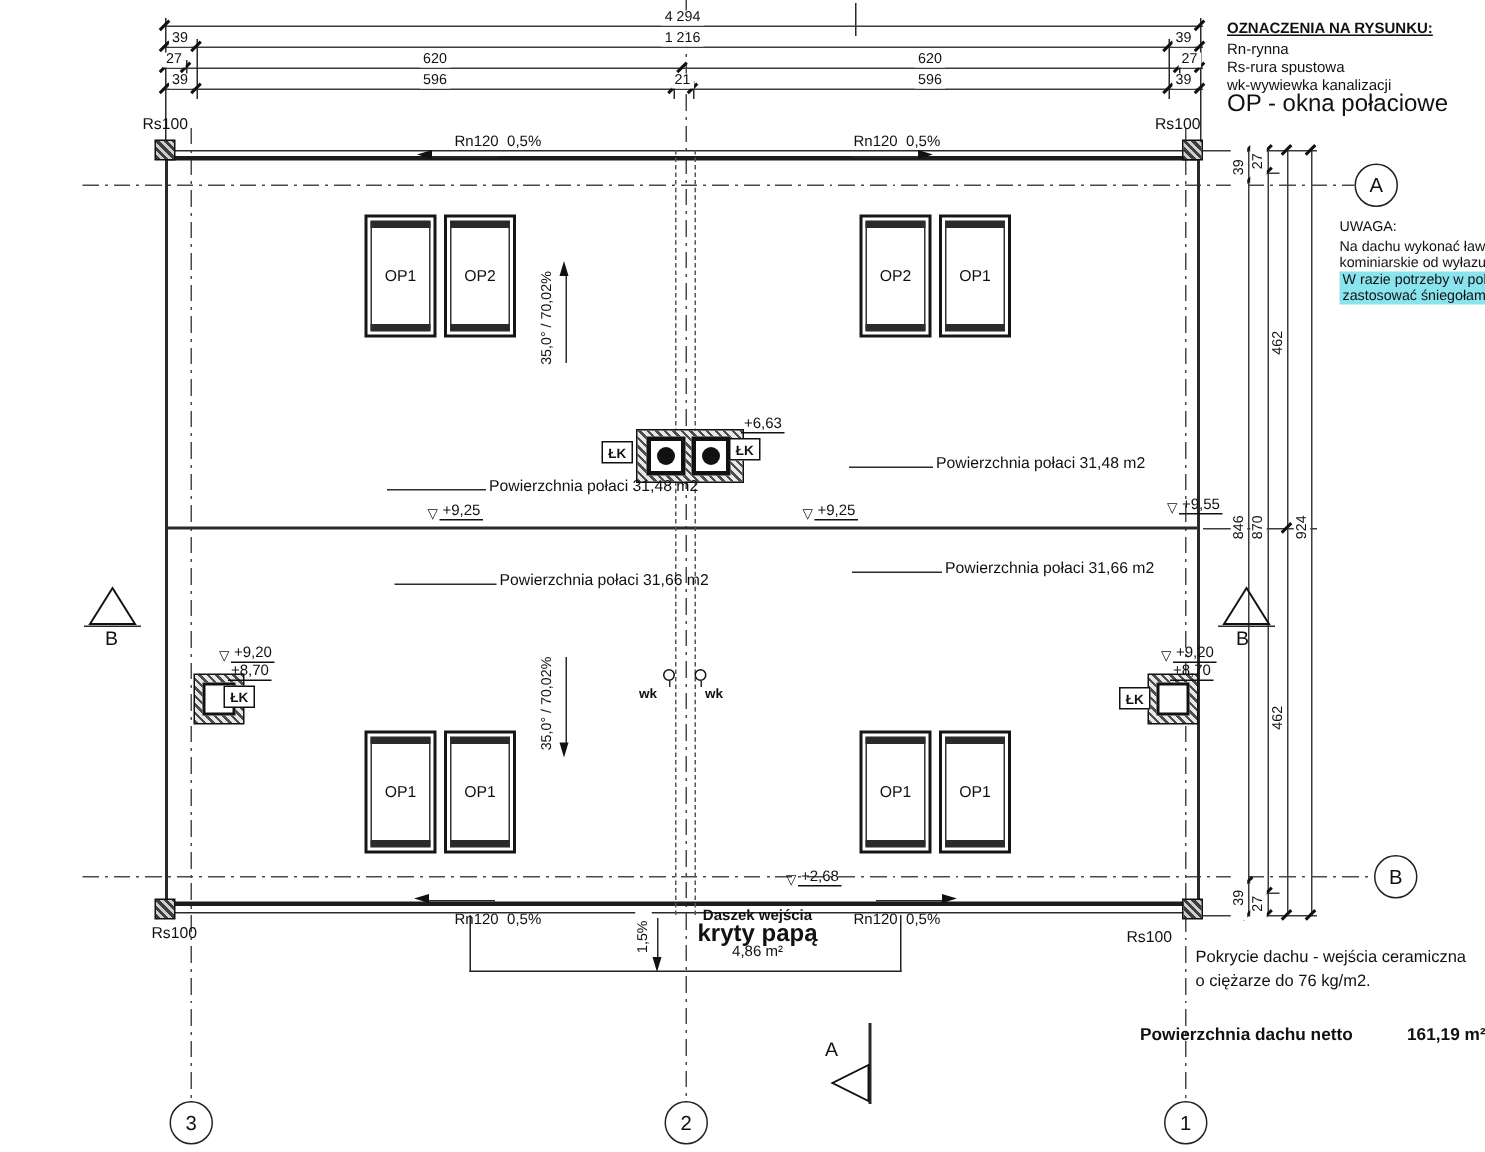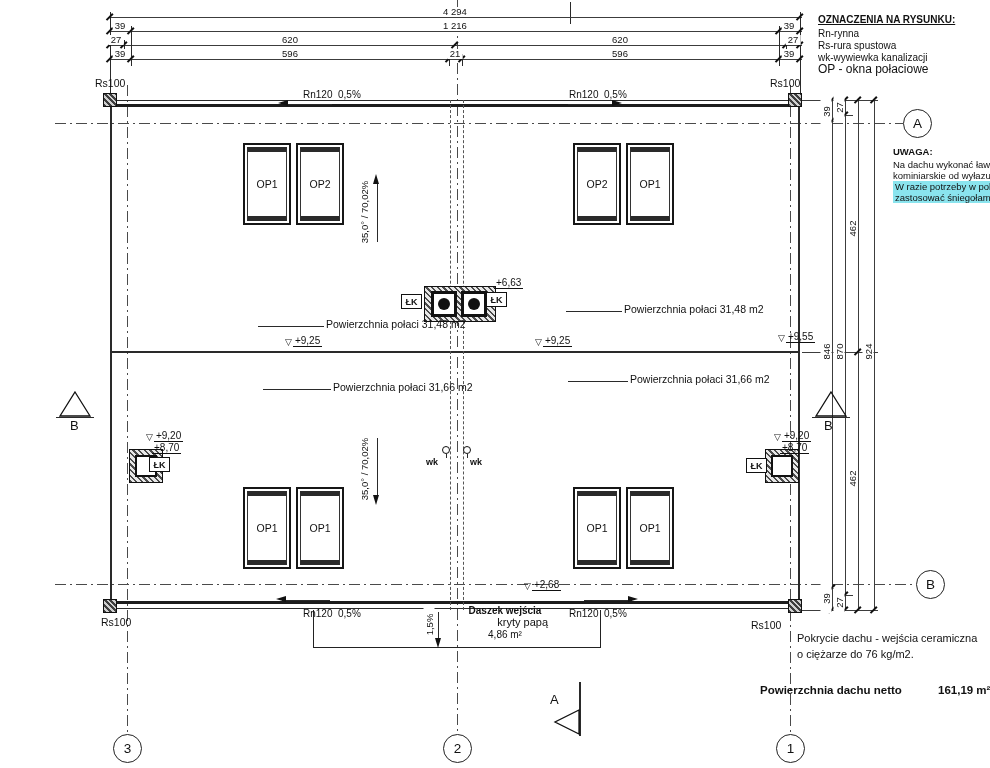--- a/index.html
+++ b/index.html
@@ -142,21 +142,21 @@
   <div class="h" style="left:110px;top:351px;width:690px;height:1.5px"></div>
   <div class="dash-v" style="left:450px;top:100px;height:510px"></div>
   <div class="dash-v" style="left:463px;top:100px;height:510px"></div>
   <div class="cnr" style="left:103px;top:93px"></div>
   <div class="cnr" style="left:788px;top:93px"></div>
   <div class="cnr" style="left:103px;top:599px"></div>
   <div class="cnr" style="left:788px;top:599px"></div>
 
   <div style="position:absolute;left:313px;top:610px;width:288px;height:38px;border:1.5px solid #222;border-top:none"></div>
   <div class="lbl" style="left:462px;top:605px;width:86px;text-align:center;font-weight:bold;font-size:10px">Daszek wejścia</div>
-  <div class="lbl" style="left:462px;top:617px;width:86px;text-align:right;font-weight:normal;font-size:11px">kryty papą</div>
+  <div class="lbl" style="left:462px;top:617px;width:86px;text-align:center;font-weight:bold;font-size:16px">kryty papą</div>
   <div class="lbl" style="left:462px;top:629px;width:86px;text-align:center;font-size:10px">4,86 m²</div>
   <div class="vlabel" style="left:412px;top:619px;width:34px;height:11px">1,5%</div>
   <div class="v" style="left:438px;top:612px;height:30px"></div>
   <div class="arr-d" style="left:435px;top:638px"></div>
 
   <div class="op" style="left:243px;top:143px">
       <span>OP1</span>
     </div>
   <div class="op" style="left:296px;top:143px">
       <span>OP2</span>
@@ -298,23 +298,23 @@
       <span>2</span>
     </div>
   <div class="bubble" style="left:776px;top:734px">
       <span>1</span>
     </div>
 
   <div class="lbl" style="left:818px;top:14px;font-weight:bold;text-decoration:underline;font-size:10px">OZNACZENIA NA RYSUNKU:</div>
   <div class="lbl" style="left:818px;top:28px;font-size:10px">Rn-rynna</div>
   <div class="lbl" style="left:818px;top:40px;font-size:10px">Rs-rura spustowa</div>
   <div class="lbl" style="left:818px;top:52px;font-size:10px">wk-wywiewka kanalizacji</div>
-  <div class="lbl" style="left:818px;top:64px;font-size:12px">OP - okna połaciowe</div>
-
-  <div class="lbl note-line" style="left:893px;top:146px;font-weight:bold">UWAGA:</div>
+  <div class="lbl" style="left:818px;top:64px;font-size:16px">OP - okna połaciowe</div>
+
+  <div class="lbl note-line" style="left:893px;top:146px;font-weight:normal">UWAGA:</div>
   <div class="lbl note-line" style="left:893px;top:159px">Na dachu wykonać ławy i s</div>
   <div class="lbl note-line" style="left:893px;top:170px">kominiarskie od wyłazu da</div>
   <div class="lbl note-line hl" style="left:893px;top:181px">W razie potrzeby w pokryc</div>
   <div class="lbl note-line hl" style="left:893px;top:192px">zastosować śniegołamacz</div>
 
   <div class="lbl" style="left:797px;top:633px;font-size:11px">Pokrycie dachu - wejścia ceramiczna</div>
   <div class="lbl" style="left:797px;top:649px;font-size:11px">o ciężarze do  76 kg/m2.</div>
   <div class="lbl" style="left:760px;top:685px;font-weight:bold;font-size:11.5px">Powierzchnia dachu netto</div>
   <div class="lbl" style="left:938px;top:685px;font-weight:bold;font-size:11.5px">161,19 m²</div>
 

